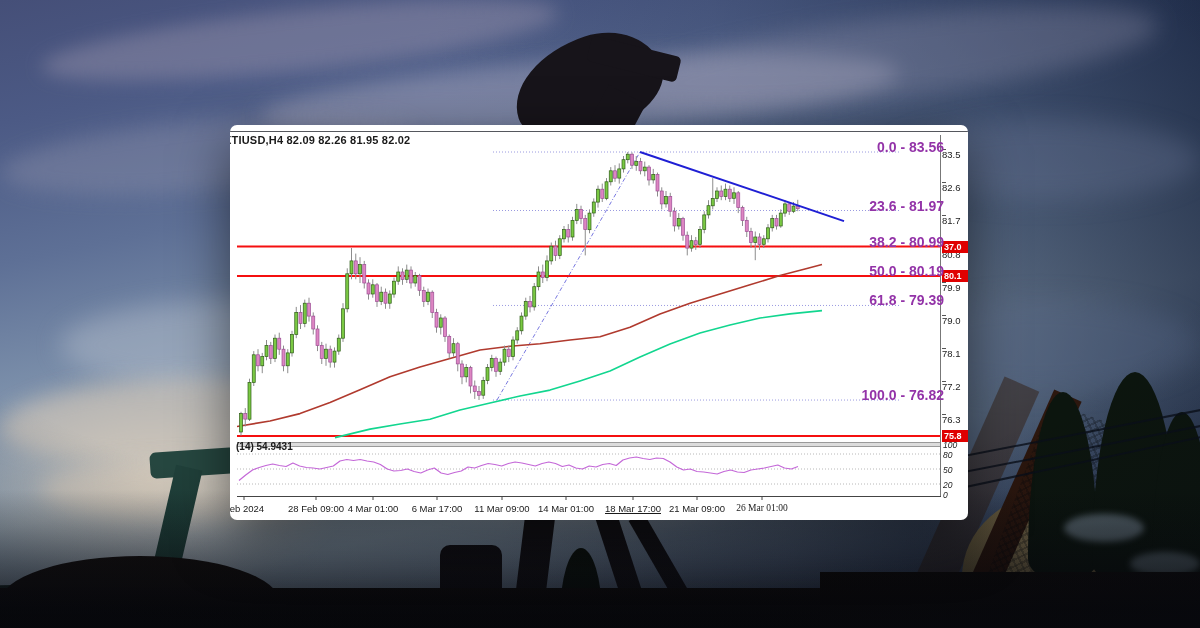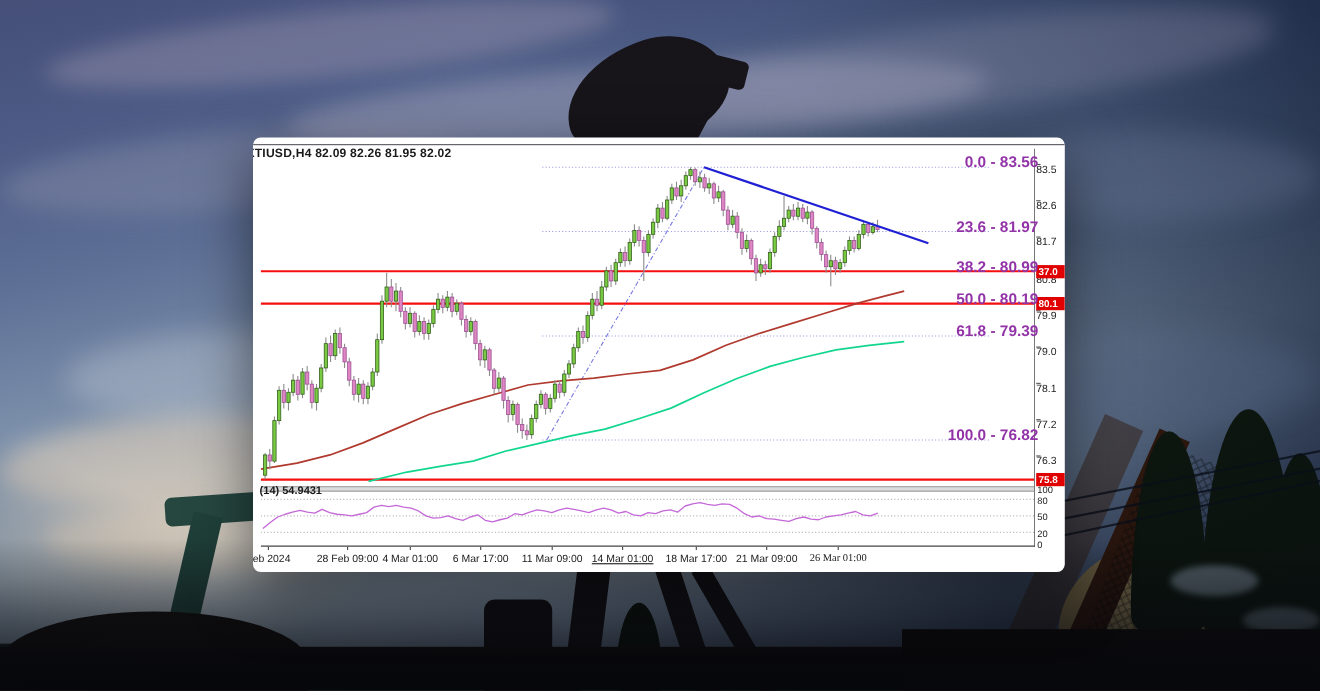--- a/index.html
+++ b/index.html
@@ -76,21 +76,21 @@
   #panel .topline{left:0;top:6px;width:738px;height:1px;background:#55575d;}
   .chart-title{top:9px;left:-6px;font-size:11px;font-weight:700;color:#1a1a1a;white-space:nowrap;letter-spacing:.2px;}
   #plot{left:7px;top:10px;}
   .ptick{left:712px;width:26px;font-size:9.5px;color:#222;white-space:nowrap;}
   .ptick i{display:inline-block;width:4px;height:1px;background:#555;vertical-align:middle;margin-right:2px;font-style:normal;}
   .tag{left:712px;width:26px;height:12px;color:#fff;font-size:9px;font-weight:700;line-height:12px;
        padding-left:2px;white-space:nowrap;overflow:hidden;}
   .fiblabel{font-size:14px;font-weight:700;color:#9333a8;white-space:nowrap;right:24px;text-align:right;}
   .tlabel{top:378px;font-size:9.5px;color:#1a1a1a;white-space:nowrap;}
   .rsilabel{left:6px;top:316px;font-size:10px;font-weight:700;color:#1a1a1a;white-space:nowrap;}
-  .rscale{left:713px;width:24px;font-size:8.5px;color:#222;white-space:nowrap;}
+  .rscale{left:713px;width:24px;font-size:8.5px;color:#222;white-space:nowrap;font-style:italic;}
 </style>
 </head>
 <body>
 
 <div id="stage">
 
   <div style="left:0;top:0;width:1200px;height:628px;">
     <div class="sky"></div>
     <div class="skydark"></div>
     <div class="glow"></div>
@@ -457,22 +457,22 @@
         <div class="fiblabel" style="top: 72.512px;">23.6 - 81.97</div>
         <div class="fiblabel" style="top: 108.576px;">38.2 - 80.99</div>
         <div class="fiblabel" style="top: 138.016px;">50.0 - 80.19</div>
         <div class="fiblabel" style="top: 167.456px;">61.8 - 79.39</div>
         <div class="fiblabel" style="top: 262.032px; margin-left: 32px;">100.0 - 76.82</div>
         <div class="tlabel" style="left: -22px; width: 72px; text-align: center;">Feb 2024</div>
         <div class="tlabel" style="left: 50px; width: 72px; text-align: center;">28 Feb 09:00</div>
         <div class="tlabel" style="left: 107px; width: 72px; text-align: center;">4 Mar 01:00</div>
         <div class="tlabel" style="left: 171px; width: 72px; text-align: center;">6 Mar 17:00</div>
         <div class="tlabel" style="left: 236px; width: 72px; text-align: center;">11 Mar 09:00</div>
-        <div class="tlabel" style="left: 300px; width: 72px; text-align: center; text-decoration: underline;">14 Mar 01:00</div>
-        <div class="tlabel" style="left: 367px; width: 72px; text-align: center;">18 Mar 17:00</div>
+        <div class="tlabel" style="left: 300px; width: 72px; text-align: center;">14 Mar 01:00</div>
+        <div class="tlabel" style="left: 367px; width: 72px; text-align: center; text-decoration: underline;">18 Mar 17:00</div>
         <div class="tlabel" style="left: 431px; width: 72px; text-align: center;">21 Mar 09:00</div>
         <div class="tlabel" style="left: 496px; width: 72px; text-align: center; font-family: Liberation Serif, serif;">26 Mar 01:00</div>
         <div class="rscale" style="top: 314.5px;">100</div>
         <div class="rscale" style="top: 324.5px;">80</div>
         <div class="rscale" style="top: 339.5px;">50</div>
         <div class="rscale" style="top: 354.5px;">20</div>
         <div class="rscale" style="top: 364.5px;">0</div>
       </div>
   </div>
 </div>

